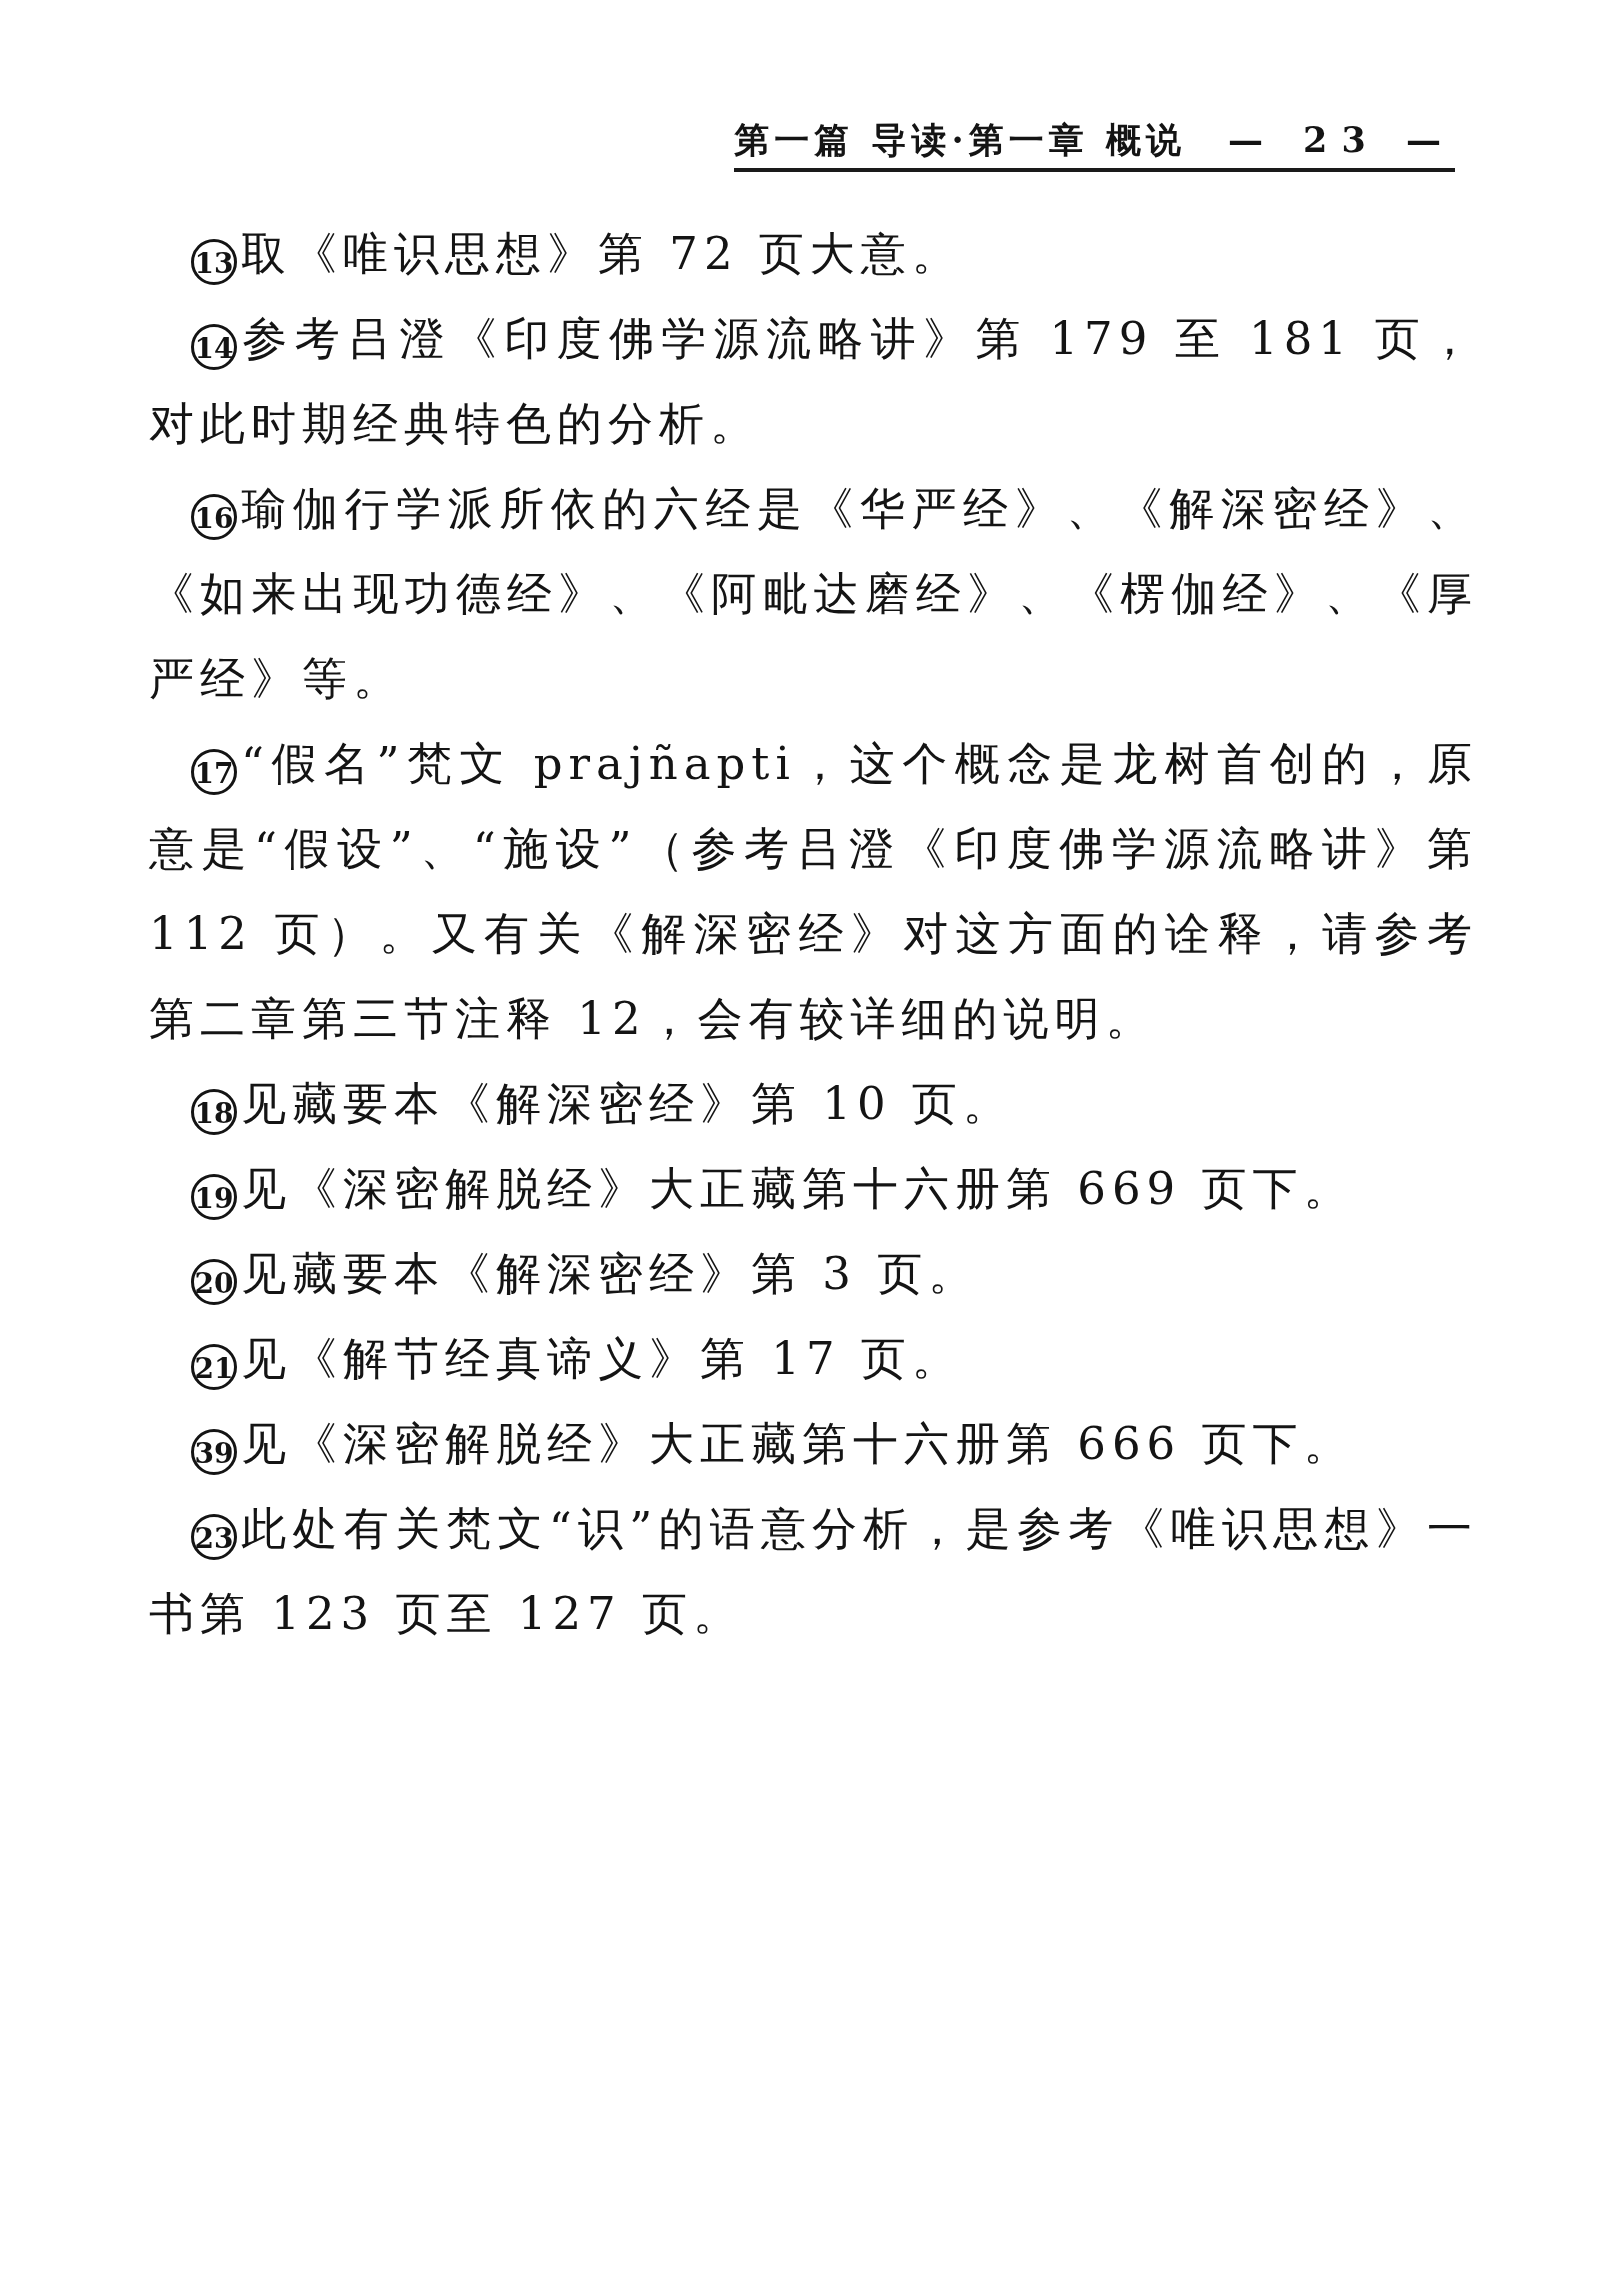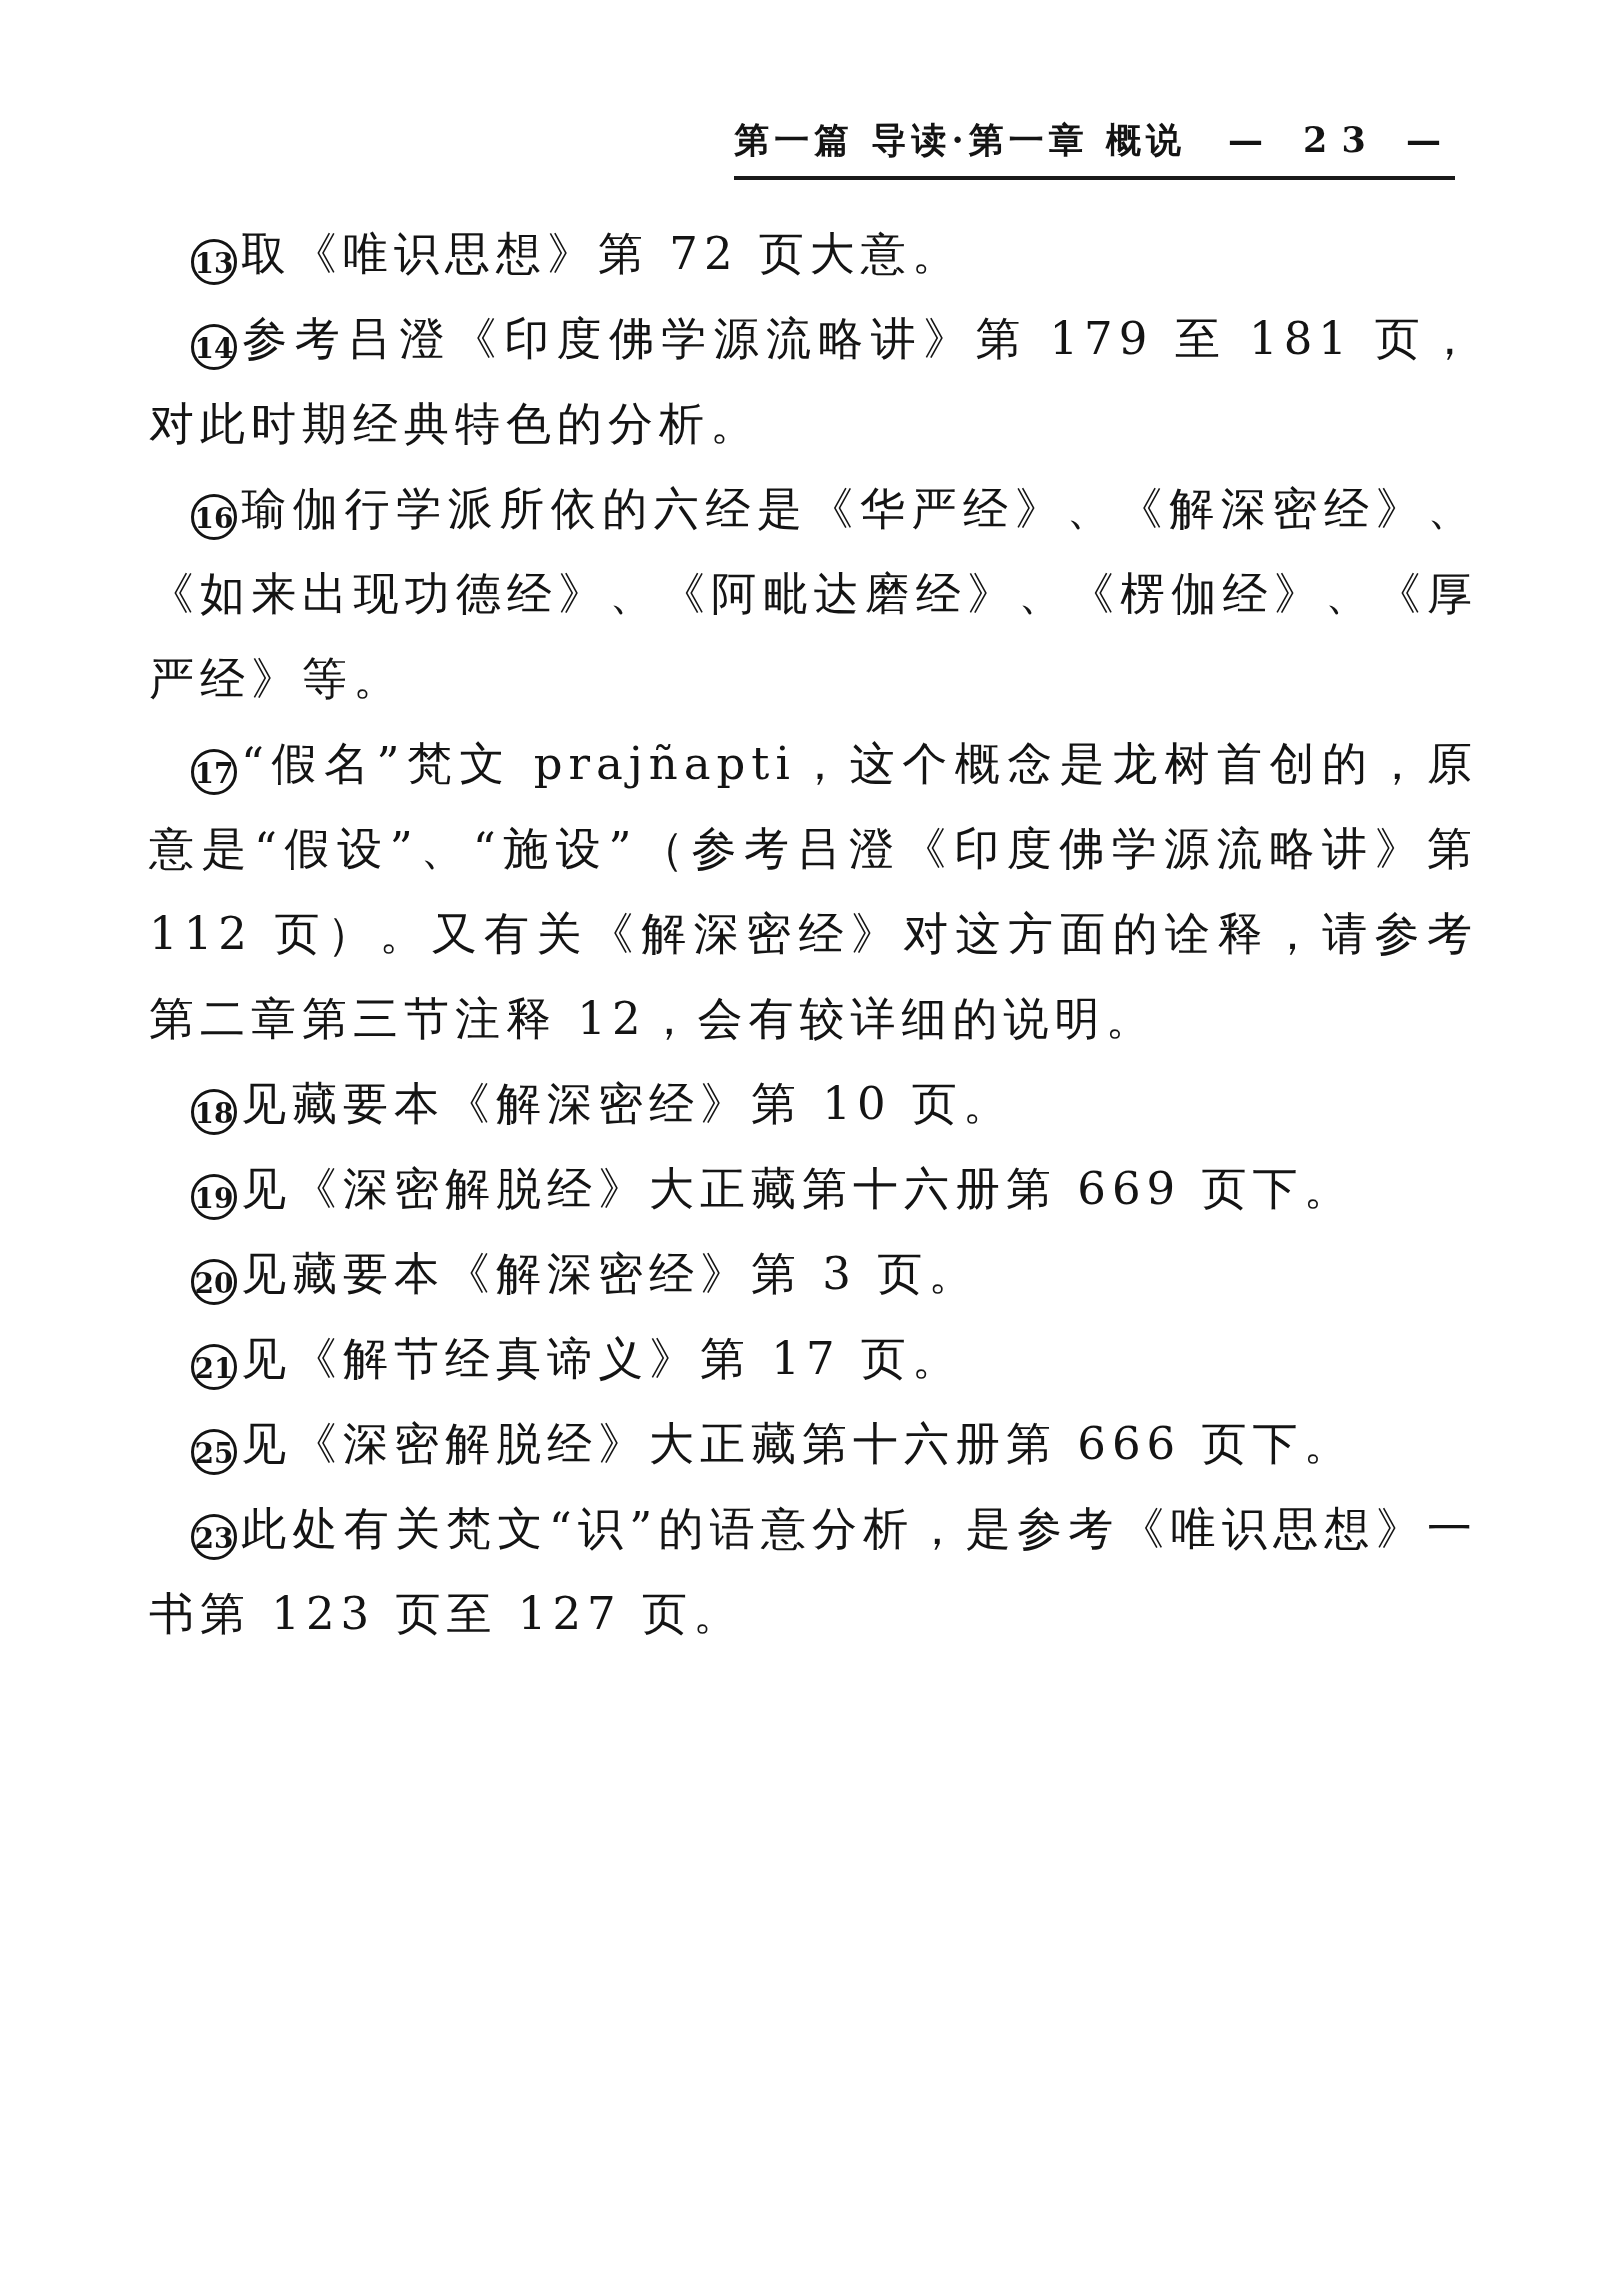--- a/index.html
+++ b/index.html
@@ -17,21 +17,21 @@
     font-family: "DejaVu Serif", "Liberation Serif", serif;
     overflow: hidden;
   }
   .running-header {
     position: absolute;
     top: 117px;
     right: 169px;
     font-size: 35px;
     font-weight: bold;
     letter-spacing: 5px;
-    padding-bottom: 12px;
+    padding-bottom: 4px;
     border-bottom: 4px solid #1a1a1a;
     white-space: nowrap;
   }
   .running-header .page-indicator {
     margin-left: 42px;
     letter-spacing: 14px;
   }
   .notes-body {
     position: absolute;
     left: 149px;
@@ -84,21 +84,21 @@
     <p class="footnote"><span class="note-marker">17</span><span>“假名”梵文 prajñapti，这个概念是龙树首创的，原意是“假设”、“施设”（参考吕澄《印度佛学源流略讲》第 112 页）。又有关《解深密经》对这方面的诠释，请参考第二章第三节注释 12，会有较详细的说明。</span></p>
 
     <p class="footnote"><span class="note-marker">18</span><span>见藏要本《解深密经》第 10 页。</span></p>
 
     <p class="footnote"><span class="note-marker">19</span><span>见《深密解脱经》大正藏第十六册第 669 页下。</span></p>
 
     <p class="footnote"><span class="note-marker">20</span><span>见藏要本《解深密经》第 3 页。</span></p>
 
     <p class="footnote"><span class="note-marker">21</span><span>见《解节经真谛义》第 17 页。</span></p>
 
-    <p class="footnote"><span class="note-marker">25</span><span>见《深密解脱经》大正藏第十六册第 666 页下。</span></p>
+    <p class="footnote"><span class="note-marker">39</span><span>见《深密解脱经》大正藏第十六册第 666 页下。</span></p>
 
     <p class="footnote"><span class="note-marker">23</span><span>此处有关梵文“识”的语意分析，是参考《唯识思想》一书第 123 页至 127 页。</span></p>
 
 
   </div>
 
 </div>
 
 
 </body></html>

